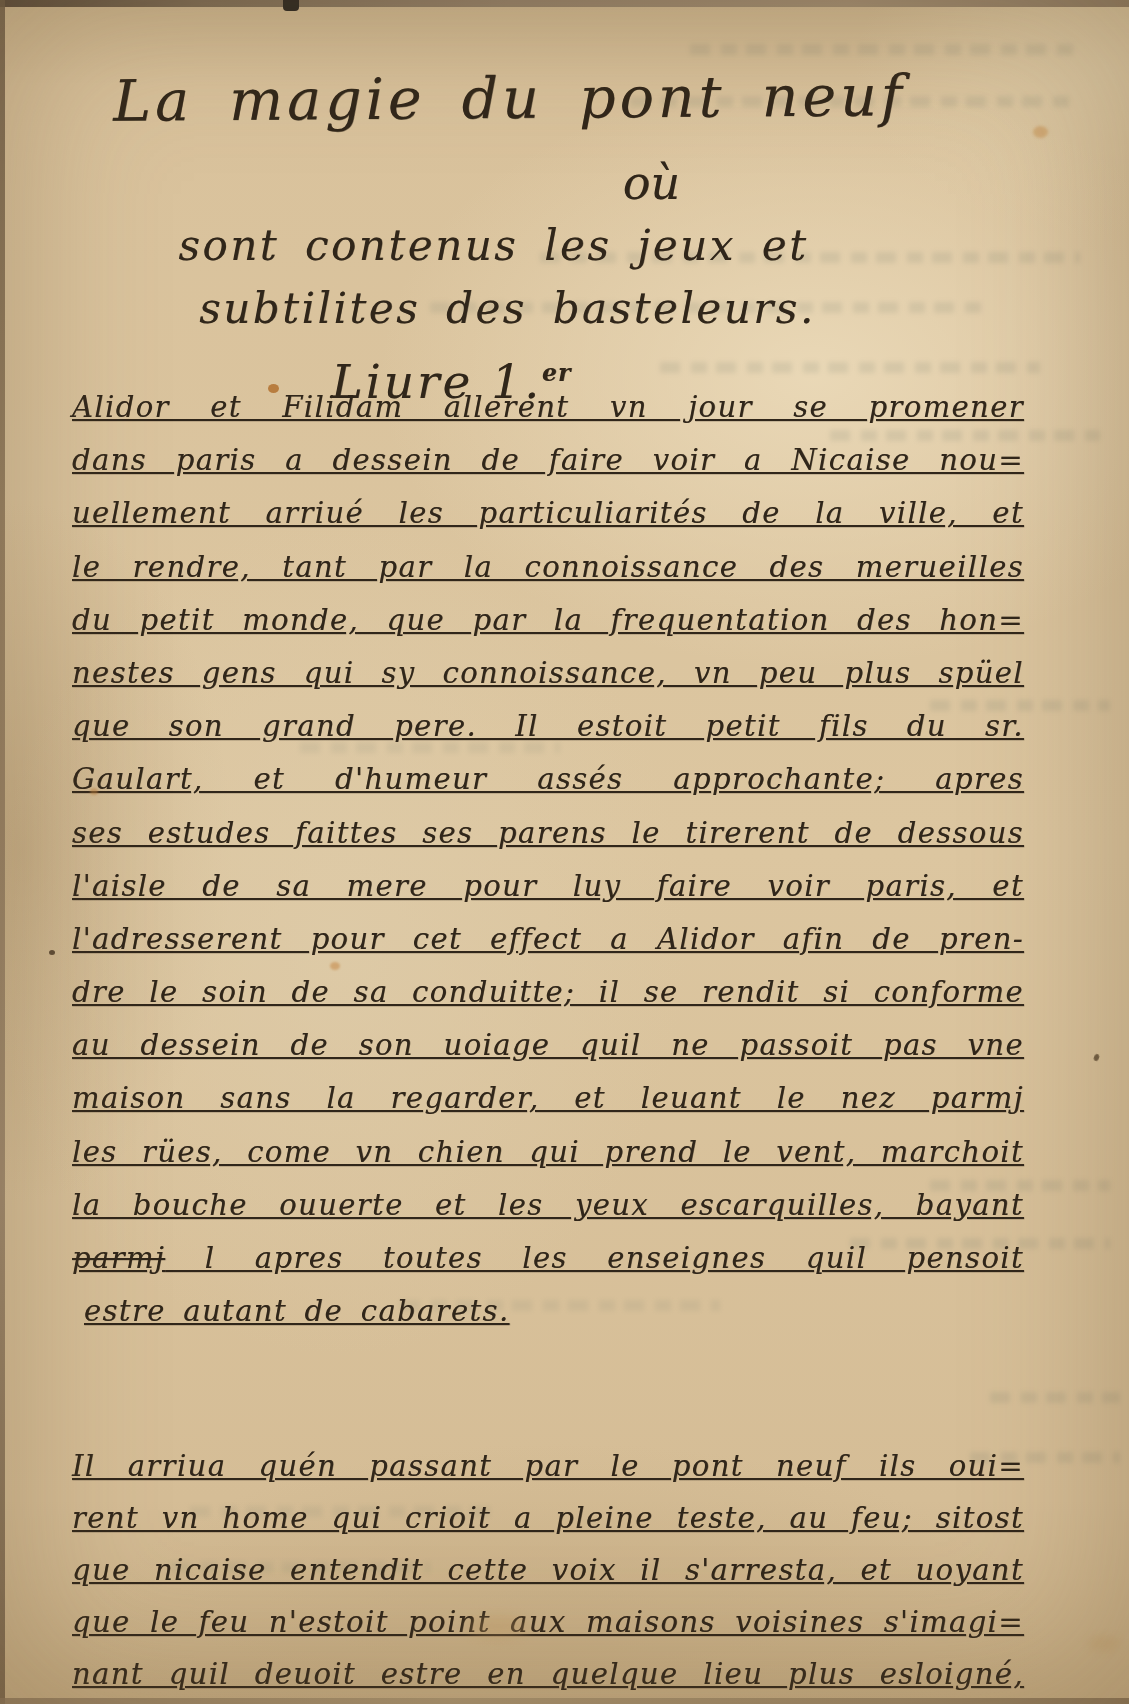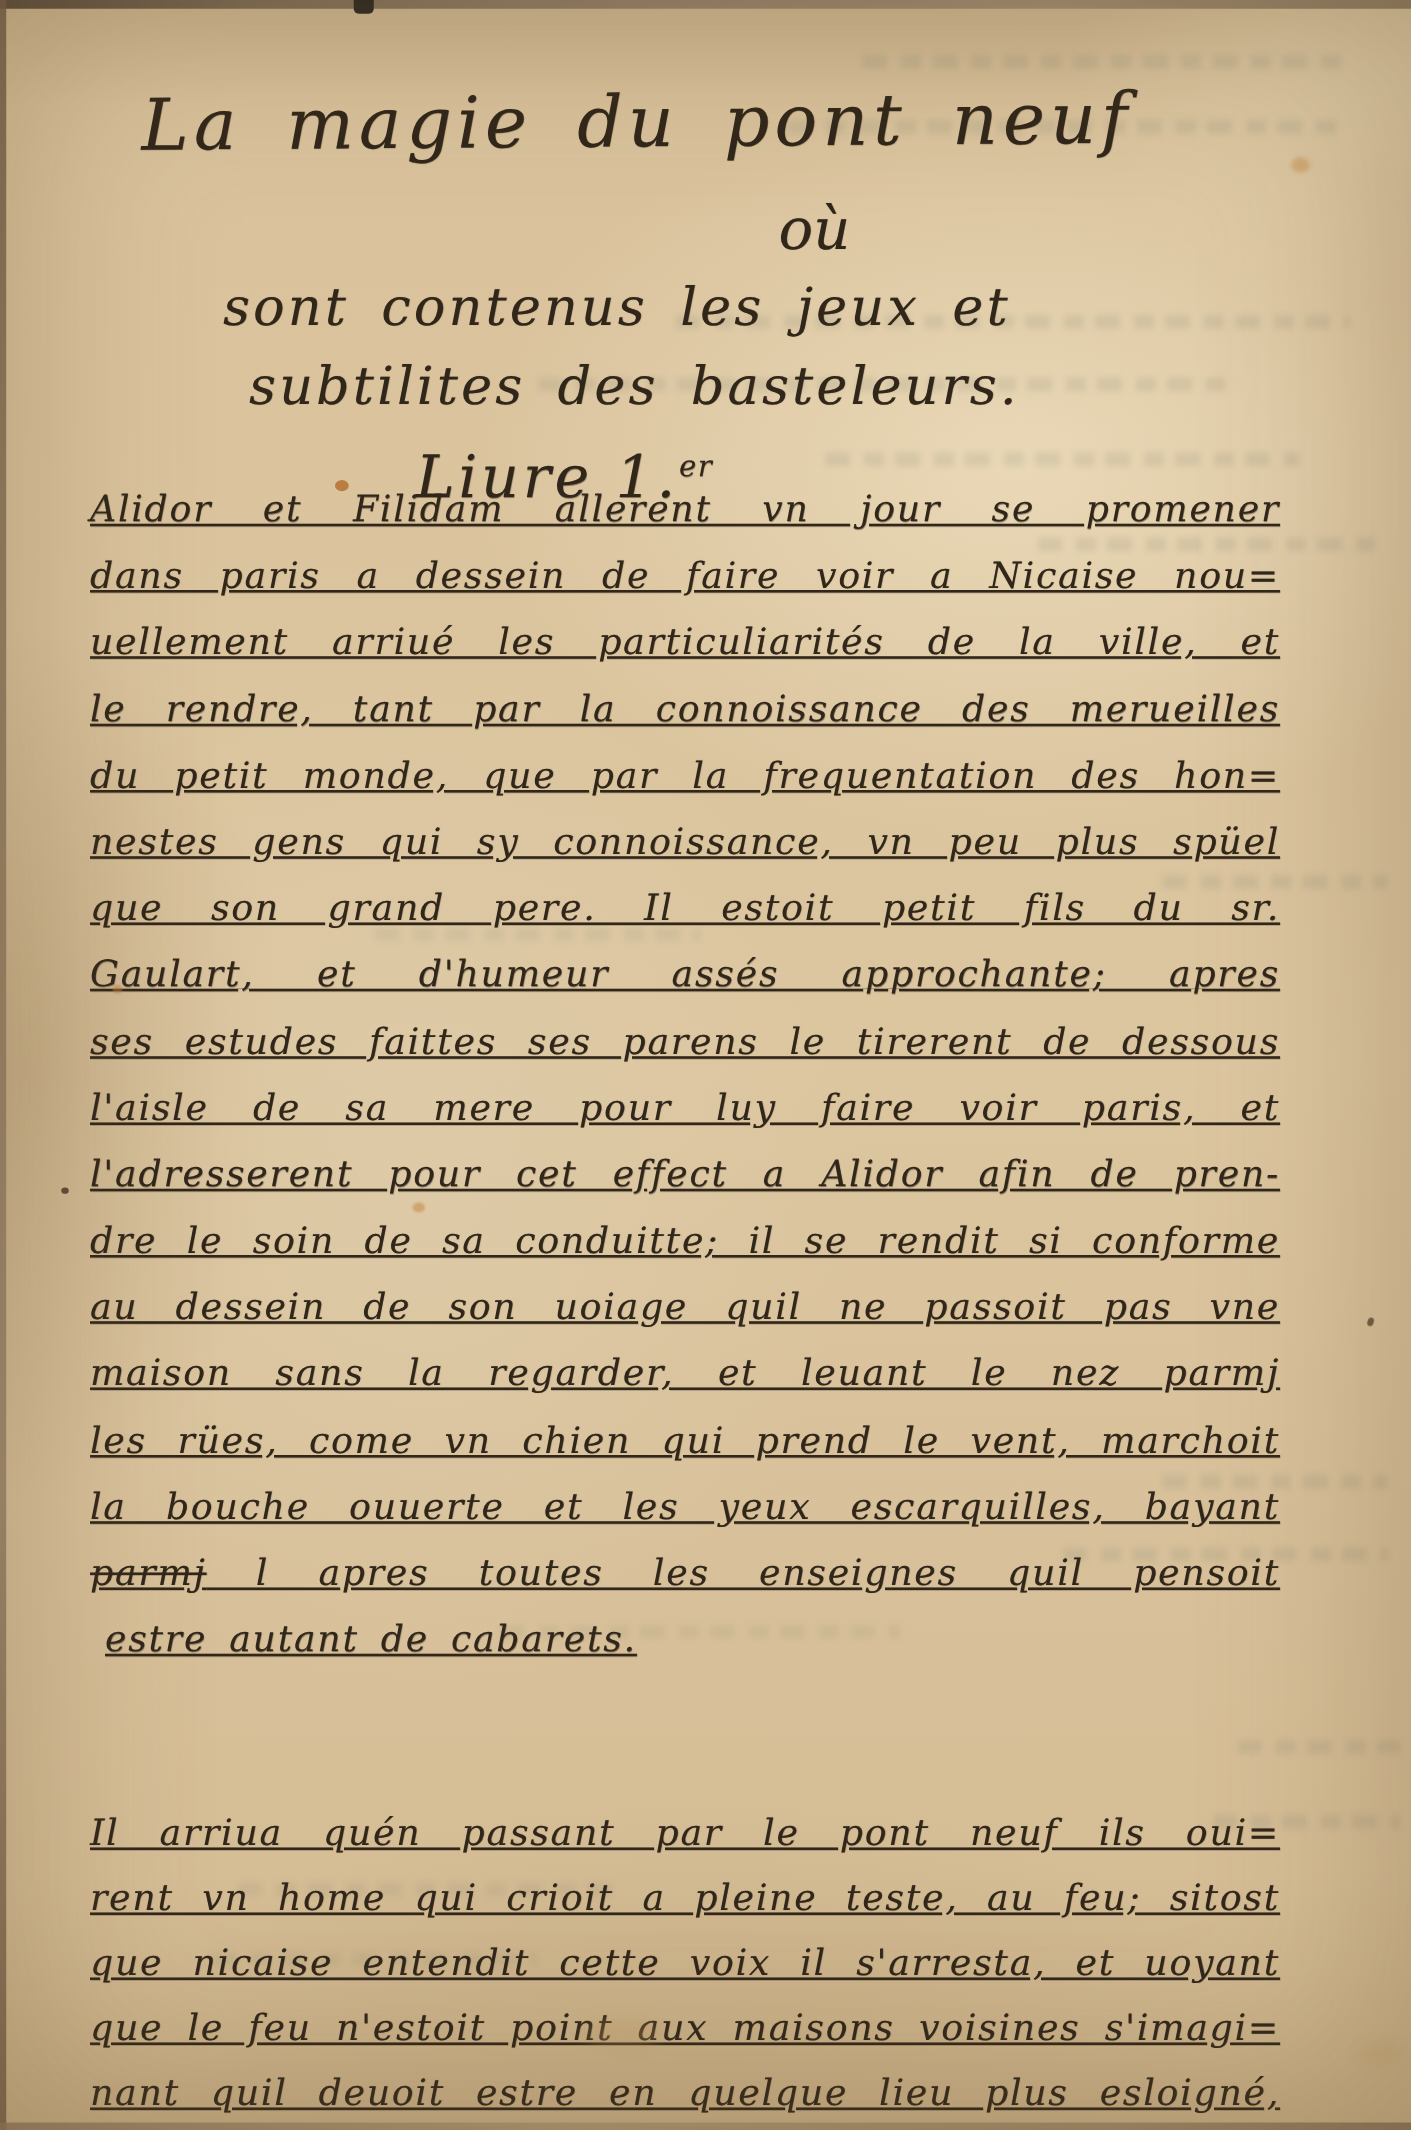--- a/index.html
+++ b/index.html
@@ -30,21 +30,21 @@
 
   
   .ink{color:#30261a;font-style:italic;text-shadow:.35px .35px .6px rgba(44,34,22,.5);}
 
   .title{position:absolute;top:44px;left:0;width:1111px;text-align:center;}
   .t1{font-size:57px;line-height:108px;letter-spacing:4px;word-spacing:14px;transform:translateX(-46px) rotate(-.4deg);}
   .t2{font-size:46px;line-height:62px;transform:translateX(96px);}
   .t3{font-size:42px;line-height:64px;letter-spacing:2.5px;word-spacing:10px;transform:translateX(-62px);}
   .t4{font-size:42px;line-height:62px;letter-spacing:2.5px;word-spacing:10px;transform:translateX(-48px);}
   .t5{font-size:47px;line-height:66px;letter-spacing:3px;transform:translateX(-104px);}
-  .t5 sup{font-size:.5em;vertical-align:super;letter-spacing:1px;}
+  .t5 sup{font-size:.5em;vertical-align:super;letter-spacing:1px;font-weight:bold;}
 
   .bodytext{position:absolute;left:72px;width:952px;text-decoration:underline;}
   .p1{top:381px;}
   .p2{top:1440px;}
   .line{
     font-size:29px;line-height:53.2px;height:53.2px;
     letter-spacing:1.4px;word-spacing:7px;
     white-space:pre-wrap;
     text-align:justify;text-align-last:justify;
     overflow:visible;

